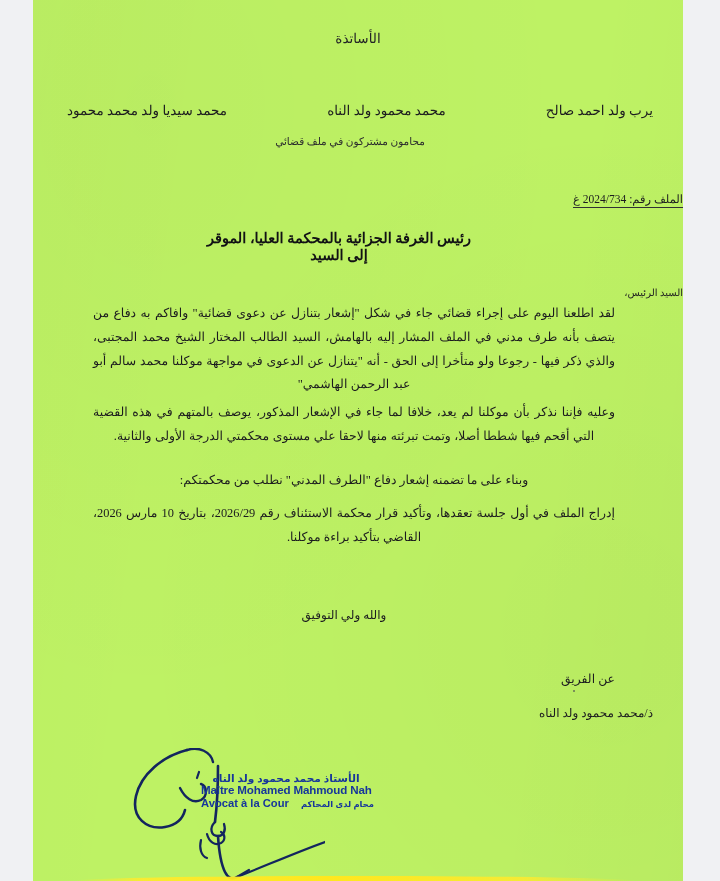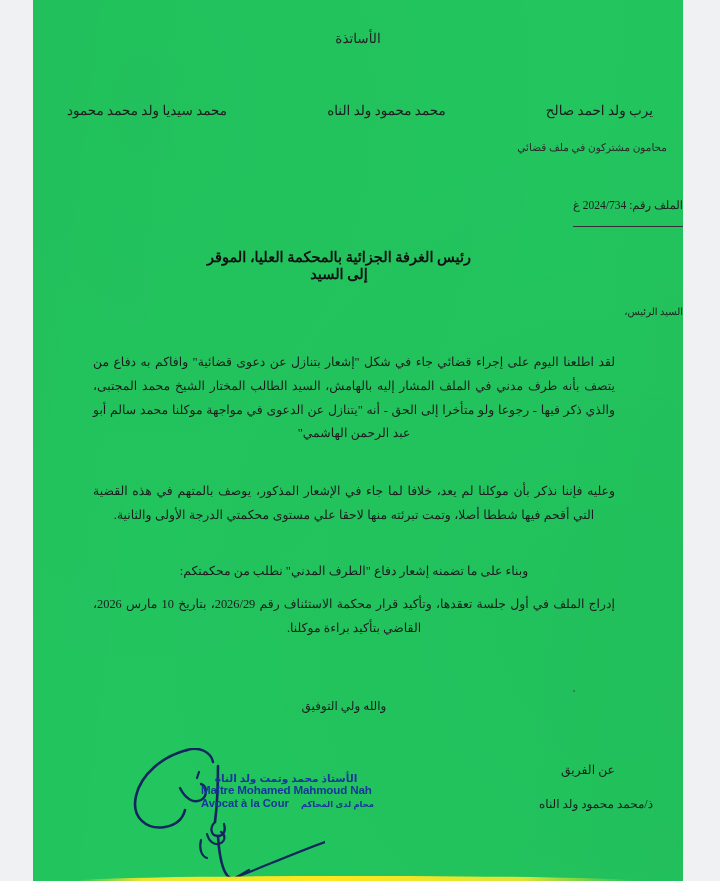--- a/index.html
+++ b/index.html
@@ -23,21 +23,21 @@
     height: 881px;
     background: #f0f1f3;
   }
 
   #page-sheet {
     position: absolute;
     left: 33px;
     top: 0;
     width: 650px;
     height: 881px;
-    background: #22c55e;
+    background: #bef264;
     overflow: hidden;
   }
 
   
   #page-sheet::before {
     content: "";
     position: absolute;
     inset: 0;
     pointer-events: none;
     background:
@@ -79,40 +79,41 @@
     padding: 55px 30px 0 34px;
   }
 
   .attorney-name {
     font-size: 13.5px;
     white-space: nowrap;
     color: #1c1c1f;
   }
 
   #attorney-subtitle {
+    text-align: center;
     font-size: 10.5px;
     color: #2a2a2d;
-    margin-top: 22px;
+    margin-top: 16px;
     padding-right: 16px;
   }
 
   
   #file-ref-wrap {
     margin-top: 42px;
     padding-left: 0;
     padding-right: 0;
     text-align: right;
     padding-left: 38px;
   }
 
   #file-reference {
     display: inline-block;
     font-size: 11.5px;
     border-bottom: 1px solid #303034;
-    padding-bottom: 14px;
+    padding-bottom: 1px;
     color: #1c1c1f;
     letter-spacing: .1px;
   }
 
   
   #addressee-block {
     margin-top: 22px;
     text-align: center;
     padding-right: 38px;
   }
@@ -139,33 +140,33 @@
     padding-left: 78px;
     color: #1c1c1f;
   }
 
   
   #doc-body {
     padding: 0 68px 0 60px;
   }
 
   .body-paragraph {
-    margin-top: 34px;
+    margin-top: 4px;
     font-size: 12.4px;
     line-height: 1.92;
     text-align: justify;
     text-align-last: center;
     color: #1b1b1e;
     word-spacing: .4px;
   }
 
   .body-paragraph.lead-indent { text-indent: 0; }
 
   #request-intro {
-    margin-top: 32px;
+    margin-top: 20px;
     font-size: 12.4px;
     line-height: 1.9;
     text-align: center;
     color: #1b1b1e;
   }
 
   #request-detail {
     margin-top: 10px;
     font-size: 12.4px;
     line-height: 1.92;
@@ -372,21 +373,21 @@
 
             <path d="M93 88 C94 104 96 116 100 124 C103 130 107 132 112 129" stroke-width="2.6"></path>
 
             <path d="M112 129 C140 118 172 104 200 94" stroke-width="2.2"></path>
 
             <path d="M112 129 L124 122" stroke-width="2.2"></path>
           </g>
         </svg>
 
         <div id="stamp-text-block">
-          <div id="stamp-line-ar-name">الأستاذ محمد وتمت ولد الناه</div>
+          <div id="stamp-line-ar-name">الأستاذ محمد محمود ولد الناه</div>
           <div id="stamp-line-fr-name">Maître Mohamed Mahmoud Nah</div>
           <div id="stamp-line-third">
             <span id="stamp-line-fr-role">Avocat à la Cour</span>
             <span id="stamp-line-ar-role">محام لدى المحاكم</span>
           </div>
         </div>
 
       </div>
 
       <div id="highlight-strip"></div>

